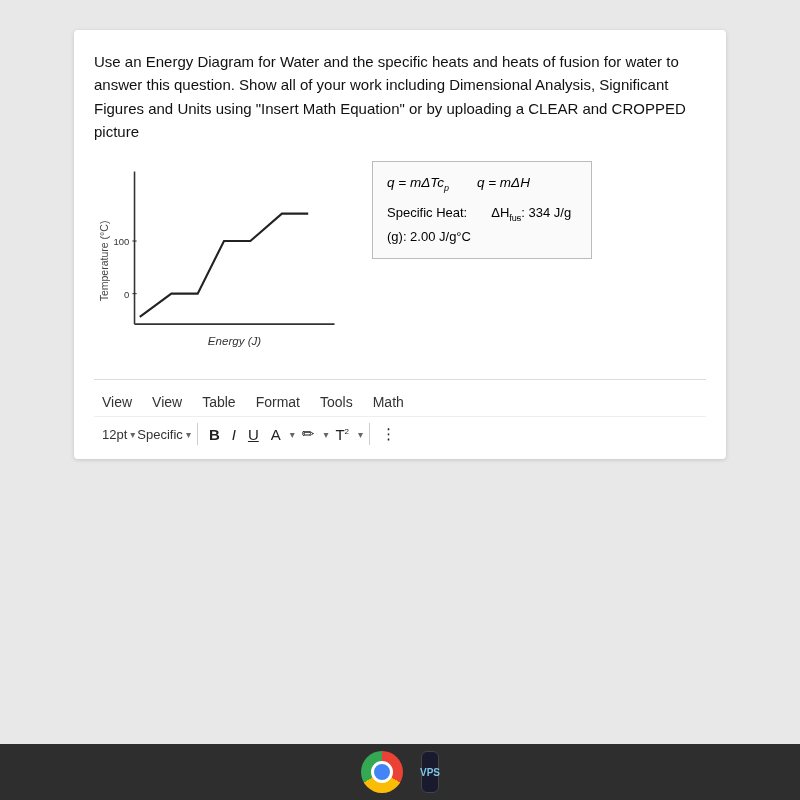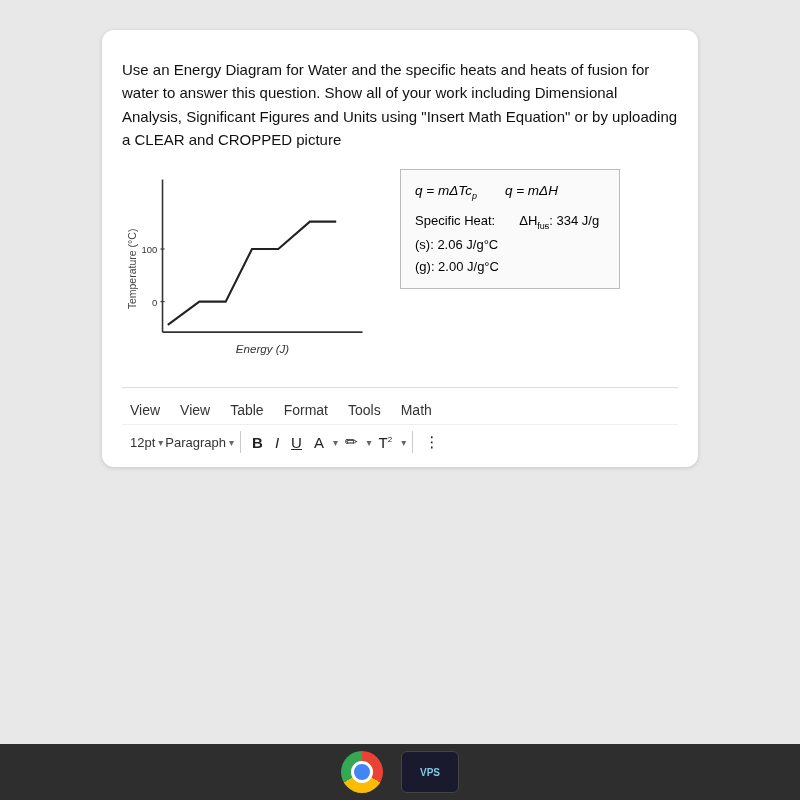--- a/index.html
+++ b/index.html
@@ -11,24 +11,24 @@
       font-family: Arial, sans-serif;
       display: flex;
       flex-direction: column;
       align-items: center;
       justify-content: flex-start;
       overflow: hidden;
     }
 
     .main-content {
       background: #fff;
-      width: 596px;
+      width: 652px;
       margin: 30px auto 0;
-      padding: 28px 20px 0 20px;
-      border-radius: 12px;
+      padding: 20px 20px 0 20px;
+      border-radius: 4px;
       box-shadow: 0 1px 4px rgba(0,0,0,0.15);
     }
 
     .question-text {
       font-size: 15px;
       line-height: 1.55;
       color: #111;
       margin-bottom: 18px;
     }
 
@@ -202,21 +202,21 @@
       border: 3px solid white;
     }
 
     .vps-icon {
       background: #1a1a2e;
       color: #7ec8e3;
       font-size: 10px;
       font-weight: bold;
       border: 1px solid #444;
       border-radius: 6px;
-      width: 58px;
+      width: 18px;
       height: 42px;
       display: flex;
       align-items: center;
       justify-content: center;
     }
 
     .subscript { font-size: 9px; vertical-align: sub; }
 
     .fus-underline { text-decoration: underline; }
     .vap-underline { text-decoration: underline; }
@@ -256,23 +256,20 @@
         <span class="formula-item">
           q = mΔH
         </span>
       </div>
       <div class="specific-heat-section">
         <div class="sh-row">
           <span class="sh-label">Specific Heat:</span>
           <span class="sh-value">
             ΔH<span class="fus-underline"><sub class="subscript">fus</sub></span>: 334 J/g
           </span>
-        </div>
-        <div class="sh-row">
-          <span class="sh-label">(s): 2.06 J/g°C</span>
         </div>
         <div class="sh-row">
           <span class="sh-label">(g): 2.00 J/g°C</span>
         </div>
       </div>
     </div>
   </div>
 
 
   <div class="toolbar-bar">
@@ -283,21 +280,21 @@
       <span class="menu-item">Format</span>
       <span class="menu-item">Tools</span>
       <span class="menu-item">Math</span>
     </div>
     <div class="formatting-bar">
       <div class="fmt-select">
         <span>12pt</span>
         <span class="chevron">▾</span>
       </div>
       <div class="fmt-select">
-        <span>Paragraph</span>
+        <span>Specific</span>
         <span class="chevron">▾</span>
       </div>
       <div class="fmt-divider"></div>
       <span class="fmt-btn bold">B</span>
       <span class="fmt-btn italic">I</span>
       <span class="fmt-btn underline">U</span>
       <div class="fmt-btn-group">
         <span class="fmt-btn">A</span>
         <span class="chevron">▾</span>
       </div>

